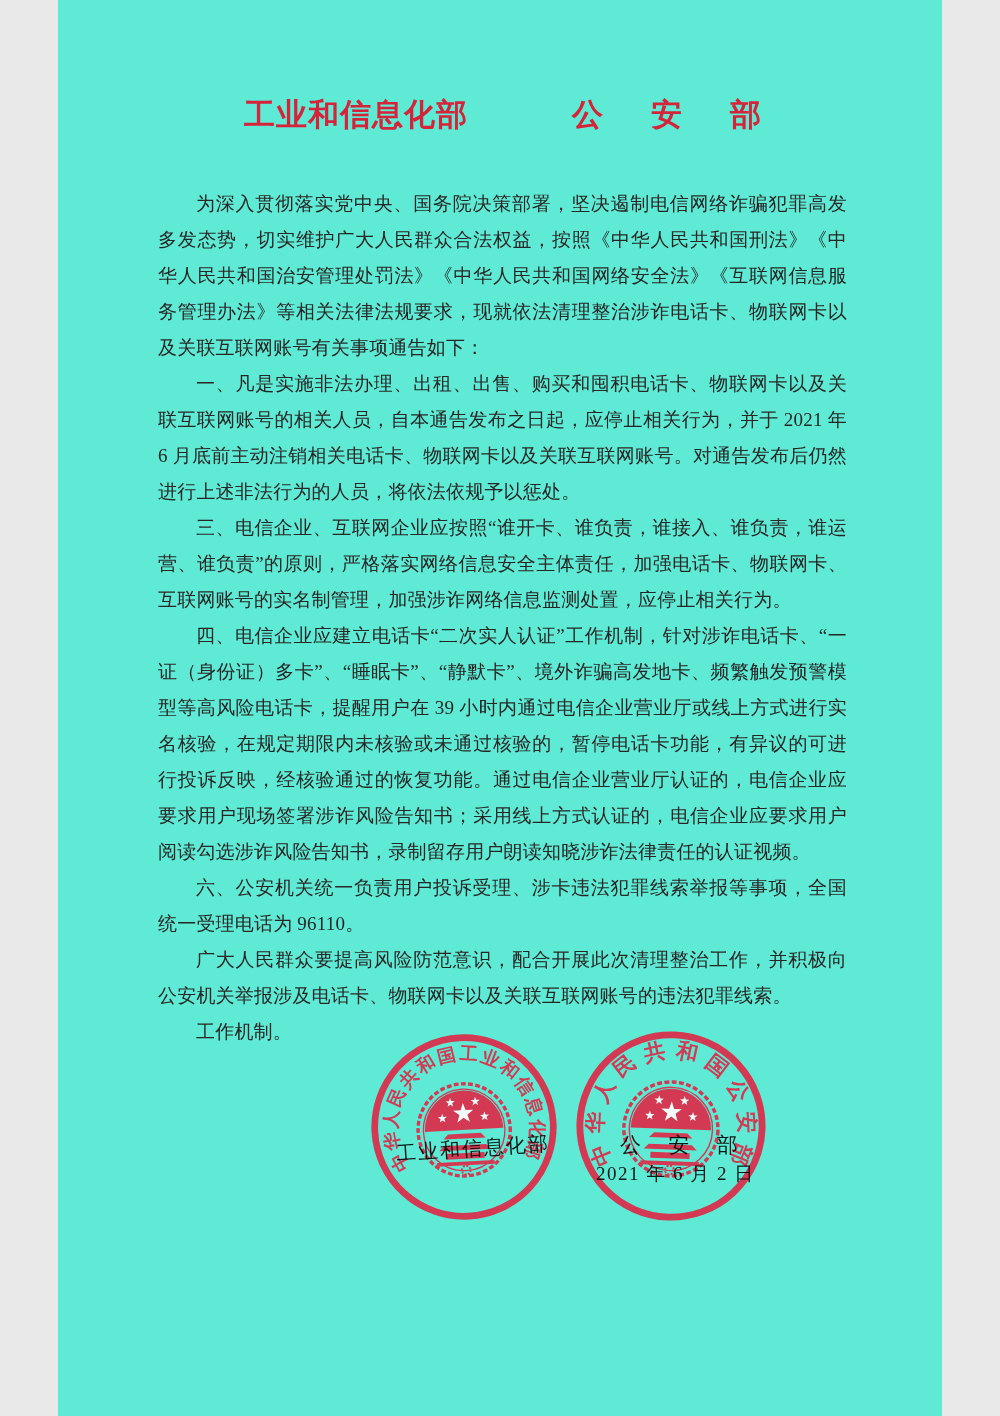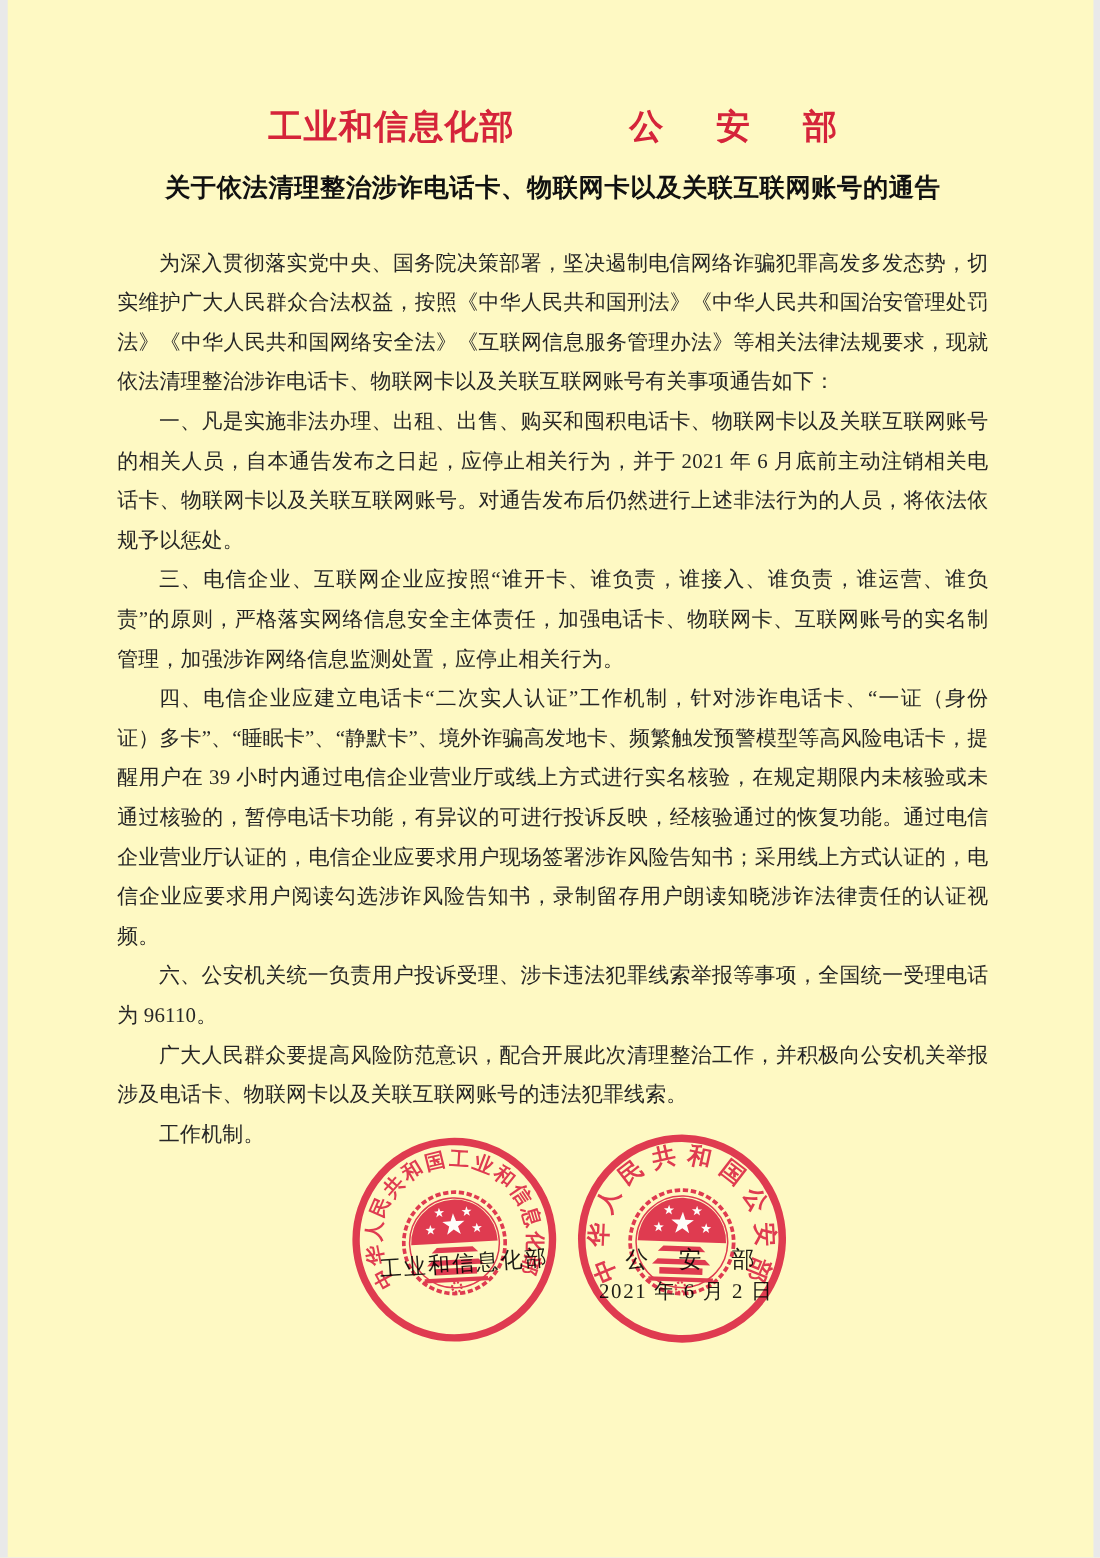--- a/index.html
+++ b/index.html
@@ -1,37 +1,37 @@
 <!DOCTYPE html>
 <html><head>
 <meta charset="utf-8">
 <style>
   html,body{margin:0;padding:0;background:#e9e9e9;}
   .page{
-    width:987px;height:1416px;margin:0 auto;background:#fef9c3;
+    width:884px;height:1416px;margin:0 auto;background:#5eead4;
     position:relative;overflow:hidden;
     font-family:"Liberation Serif","DejaVu Serif",serif;
     color:#1f1f1f;
   }
   .content{padding:92px 95px 0 100px;}
   
   .org-header{
     display:flex;justify-content:center;align-items:baseline;gap:104px;
     color:#d5243a;font-weight:bold;font-size:31px;line-height:46px;
     white-space:nowrap;
   }
   .org-left{letter-spacing:1px;}
   .org-right{letter-spacing:1.55em;margin-right:-1.55em;}
   
   .doc-title{
     margin:16px 0 0 0;text-align:center;font-size:23px;line-height:34px;
     font-weight:bold;color:#111;letter-spacing:.5px;
   }
   
-  .body-text{margin-top:34px;}
+  .body-text{margin-top:48px;}
   .body-text p{
     margin:0;font-size:19px;line-height:36px;text-align:justify;
     text-indent:2em;letter-spacing:.2px;color:#262626;
   }
   
   .seal-area{position:relative;height:300px;}
   .seal{position:absolute;opacity:.92;}
   .seal.left{left:210px;top:-19px;transform:rotate(-3deg);}
   .seal.right{left:415px;top:-22px;transform:rotate(2deg);}
   .seal text{font-family:"Liberation Serif","DejaVu Serif",serif;font-weight:bold;}
@@ -47,21 +47,20 @@
 <body>
 
 <div class="page">
   <div class="content">
 
     <div class="org-header">
       <span class="org-left">工业和信息化部</span>
       <span class="org-right">公安部</span>
     </div>
 
-    <h1 class="doc-title">关于依法清理整治涉诈电话卡、物联网卡以及关联互联网账号的通告</h1>
 
     <div class="body-text">
       <p>为深入贯彻落实党中央、国务院决策部署，坚决遏制电信网络诈骗犯罪高发多发态势，切实维护广大人民群众合法权益，按照《中华人民共和国刑法》《中华人民共和国治安管理处罚法》《中华人民共和国网络安全法》《互联网信息服务管理办法》等相关法律法规要求，现就依法清理整治涉诈电话卡、物联网卡以及关联互联网账号有关事项通告如下：</p>
       <p>一、凡是实施非法办理、出租、出售、购买和囤积电话卡、物联网卡以及关联互联网账号的相关人员，自本通告发布之日起，应停止相关行为，并于 2021 年 6 月底前主动注销相关电话卡、物联网卡以及关联互联网账号。对通告发布后仍然进行上述非法行为的人员，将依法依规予以惩处。</p>
       <p>三、电信企业、互联网企业应按照“谁开卡、谁负责，谁接入、谁负责，谁运营、谁负责”的原则，严格落实网络信息安全主体责任，加强电话卡、物联网卡、互联网账号的实名制管理，加强涉诈网络信息监测处置，应停止相关行为。</p>
       <p>四、电信企业应建立电话卡“二次实人认证”工作机制，针对涉诈电话卡、“一证（身份证）多卡”、“睡眠卡”、“静默卡”、境外诈骗高发地卡、频繁触发预警模型等高风险电话卡，提醒用户在 39 小时内通过电信企业营业厅或线上方式进行实名核验，在规定期限内未核验或未通过核验的，暂停电话卡功能，有异议的可进行投诉反映，经核验通过的恢复功能。通过电信企业营业厅认证的，电信企业应要求用户现场签署涉诈风险告知书；采用线上方式认证的，电信企业应要求用户阅读勾选涉诈风险告知书，录制留存用户朗读知晓涉诈法律责任的认证视频。</p>
       <p>六、公安机关统一负责用户投诉受理、涉卡违法犯罪线索举报等事项，全国统一受理电话为 96110。</p>
       <p>广大人民群众要提高风险防范意识，配合开展此次清理整治工作，并积极向公安机关举报涉及电话卡、物联网卡以及关联互联网账号的违法犯罪线索。</p>
       <p>工作机制。</p>
     </div>

